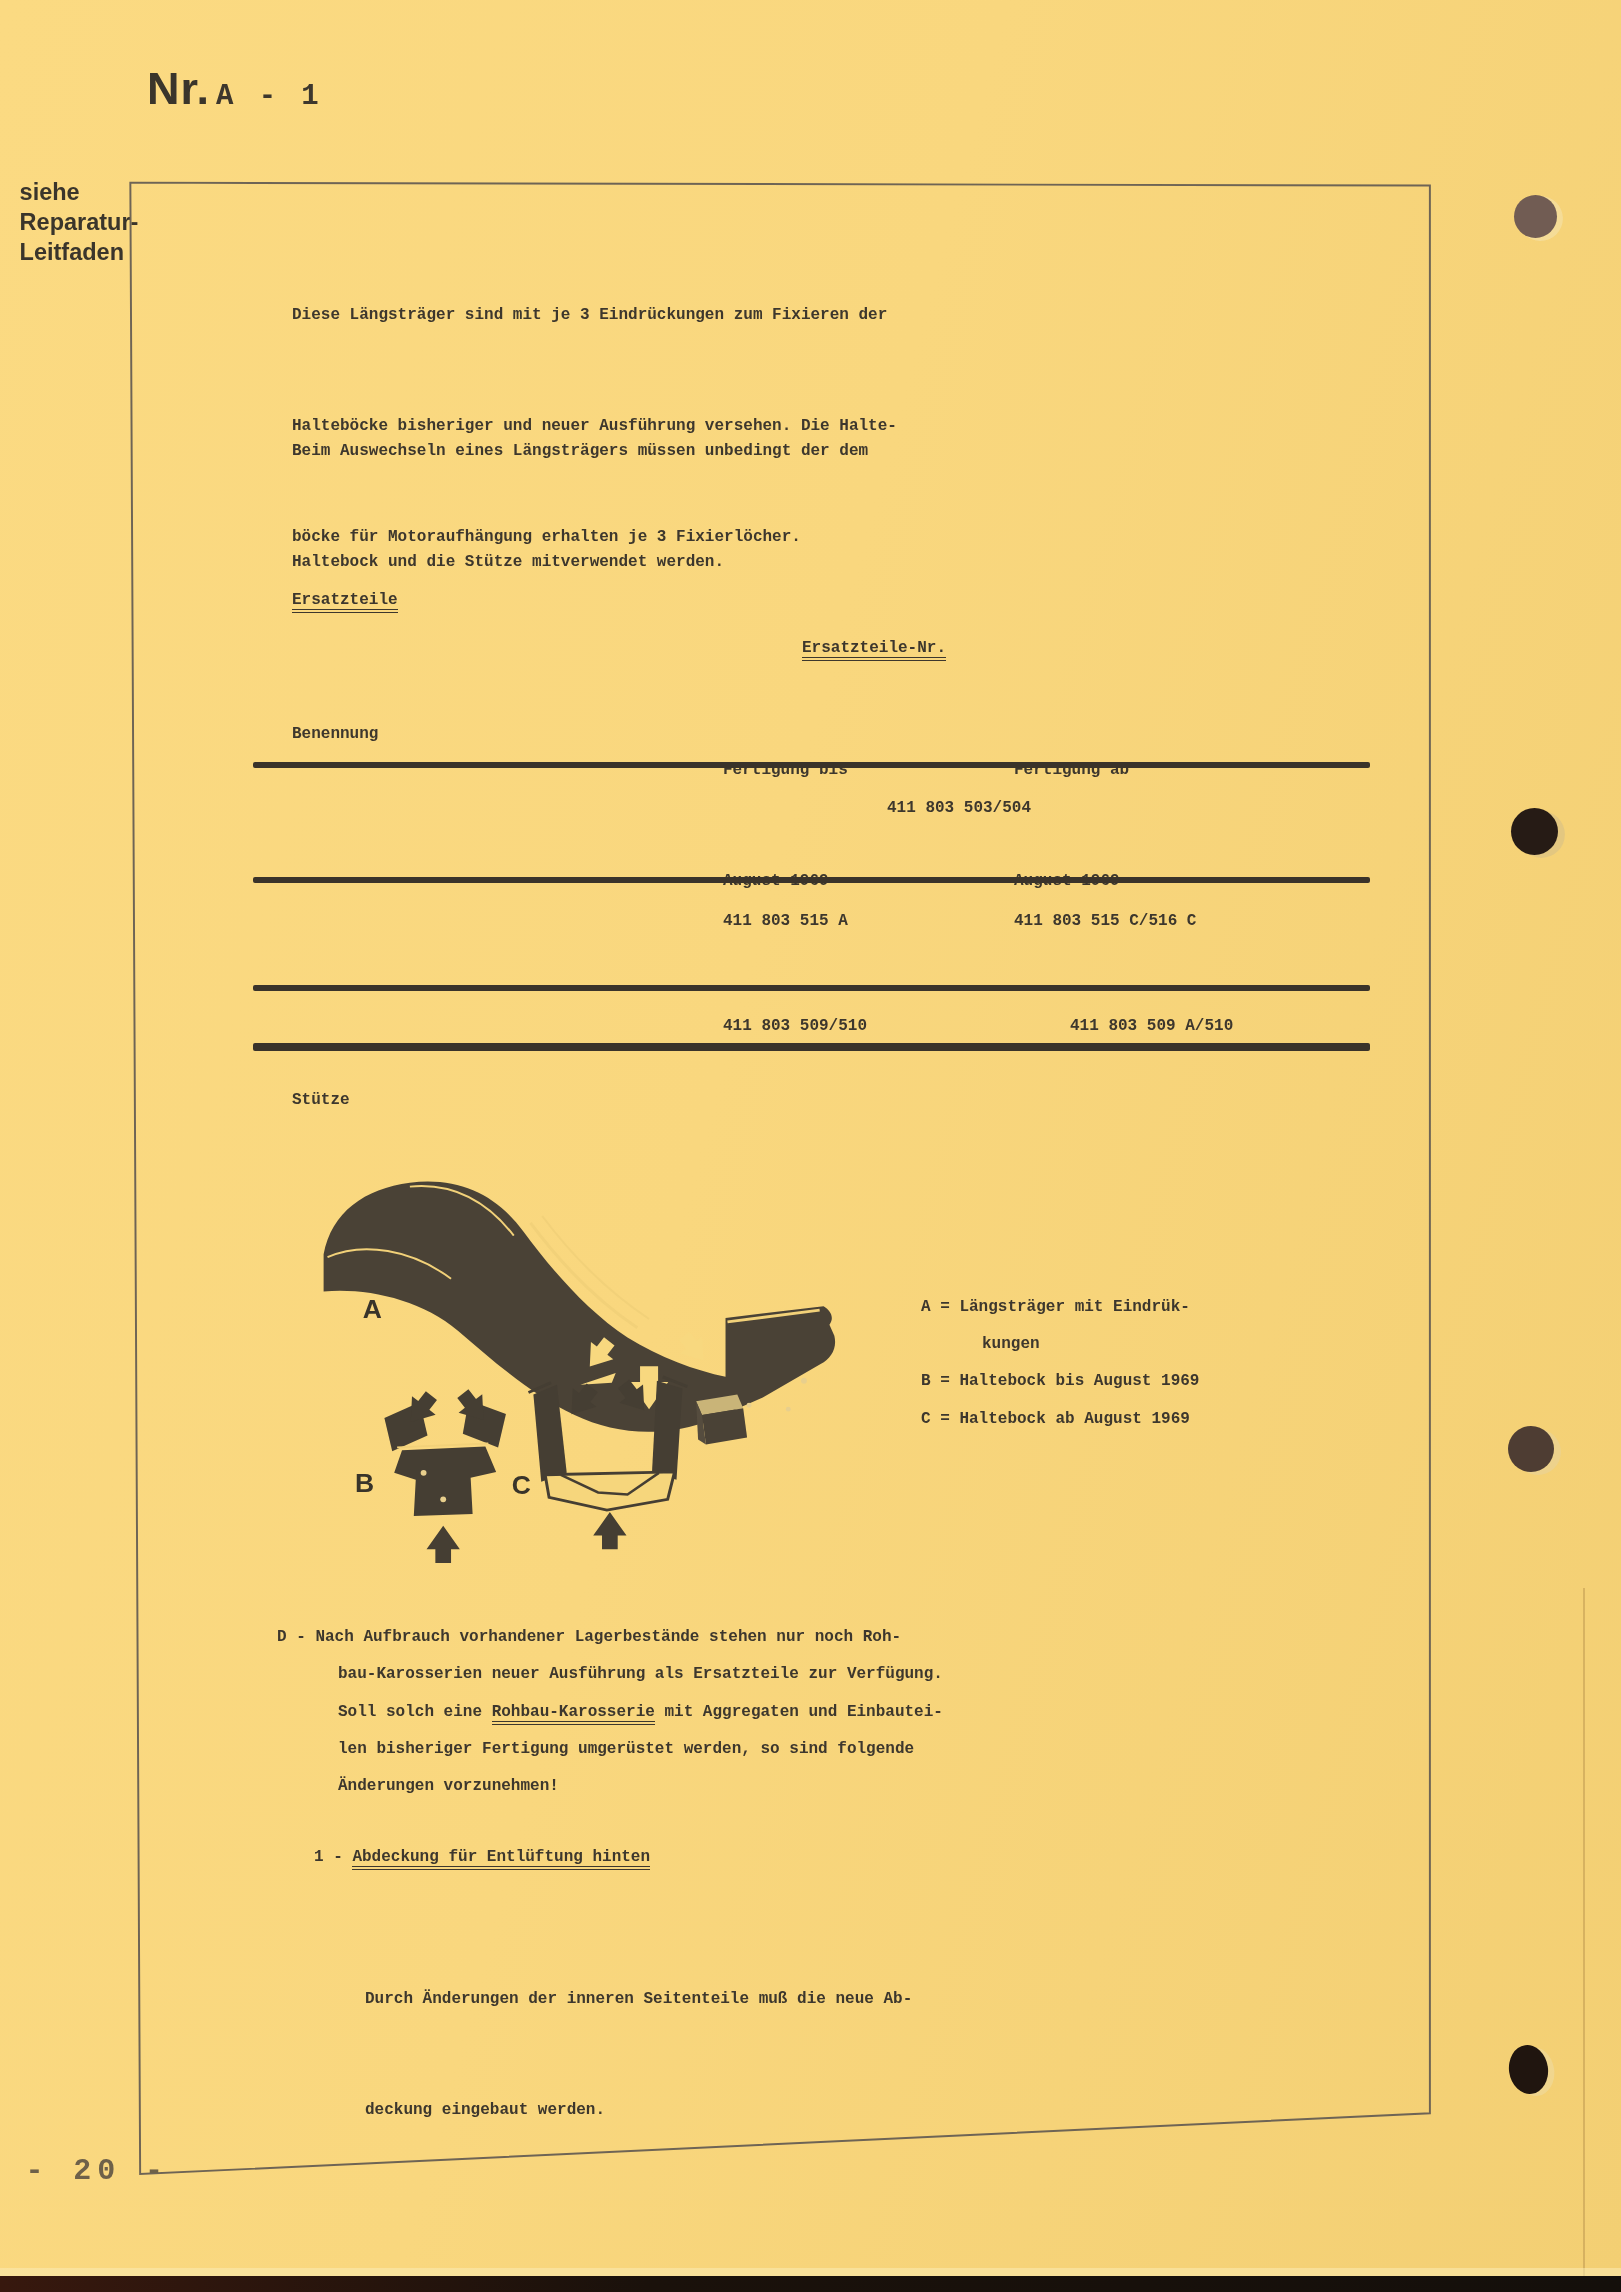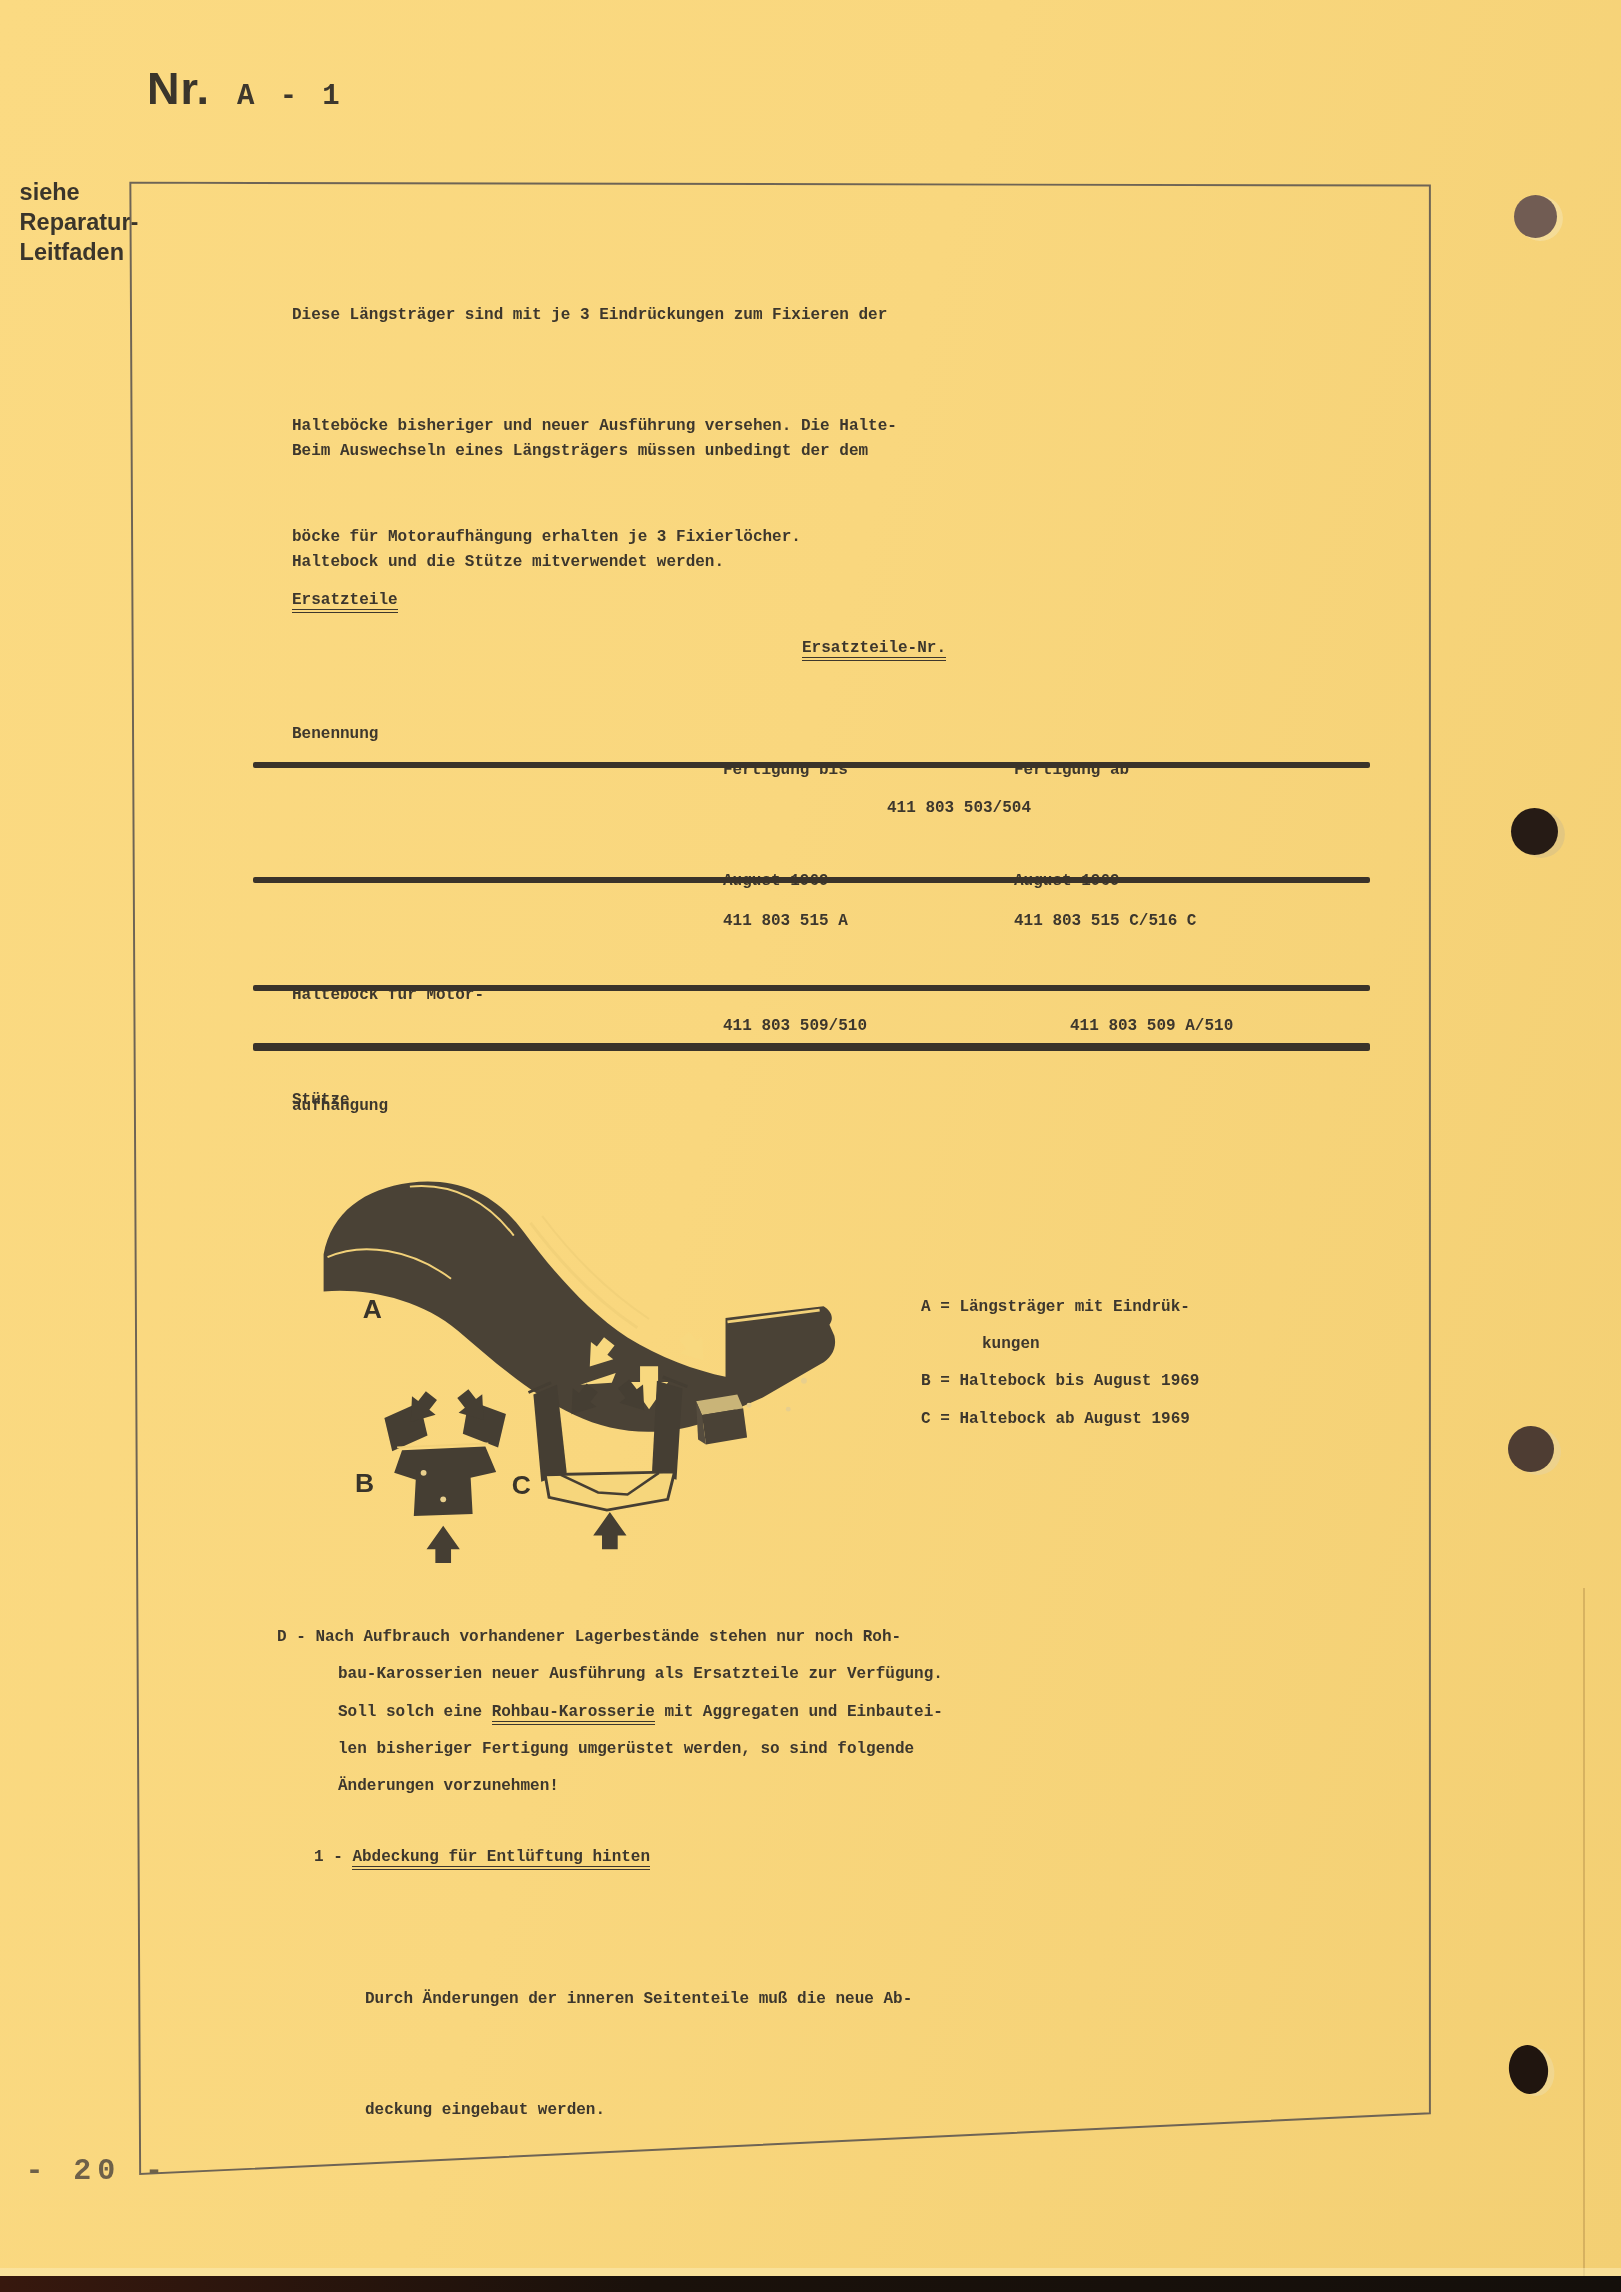--- a/index.html
+++ b/index.html
@@ -7,21 +7,21 @@
     position:relative;width:1621px;height:2293px;overflow:hidden;
     background:linear-gradient(105deg,#fbda82 0%,#f9d77e 45%,#f3cf73 100%);
   }
   
   .t{
     position:absolute;
     font-family:"Liberation Mono","DejaVu Sans Mono",monospace;
     font-size:16px;line-height:37px;font-weight:700;
     color:#3d372d;white-space:pre;
   }
-  .hdr{position:absolute;left:147px;top:63px;display:flex;align-items:baseline;gap:27px;}
+  .hdr{position:absolute;left:147px;top:63px;display:flex;align-items:baseline;gap:6px;}
   .hdr .nr{font-family:"Liberation Sans","DejaVu Sans",sans-serif;font-weight:700;font-size:45px;color:#3a352b;letter-spacing:1px;}
   .hdr .code{font-family:"Liberation Mono","DejaVu Sans Mono",monospace;font-weight:700;font-size:29px;color:#3d372d;letter-spacing:3.9px;}
   .sidebar{position:absolute;left:19.6px;top:177px;font-family:"Liberation Sans","DejaVu Sans",sans-serif;
     font-weight:700;font-size:23.5px;line-height:30px;color:#3a352b;}
   .u2{border-bottom:4.9px double #3d372d;padding-bottom:0;text-align:right;}
   .rule{position:absolute;left:253px;width:1117px;height:5.9px;background:#3a332a;border-radius:2px;}
   .legend-line{white-space:pre;}
   .pagenum{
     position:absolute;left:25.5px;top:2154px;
     font-family:"Liberation Mono","DejaVu Sans Mono",monospace;
@@ -81,24 +81,20 @@
     <div>August 1969</div>
   </div>
   <div class="t" style="left:292px;top:716px">Benennung</div>
 
   <div class="rule" style="top:762px"></div>
 
   <div class="t" style="left:887px;top:790px">411 803 503/504</div>
 
   <div class="rule" style="top:877px"></div>
 
-  <div class="t" style="left:292px;top:903px">
-    <div>Haltebock für Motor-</div>
-    <div>aufhängung</div>
-  </div>
   <div class="t" style="left:723px;top:903px">411 803 515 A</div>
   <div class="t" style="left:1014px;top:903px">411 803 515 C/516 C</div>
 
   <div class="rule" style="top:985px"></div>
 
   <div class="t" style="left:292px;top:1008px">
     <div>Stütze</div>
   </div>
   <div class="t" style="left:723px;top:1008px">411 803 509/510</div>
   <div class="t" style="left:1070px;top:1008px">411 803 509 A/510</div>

